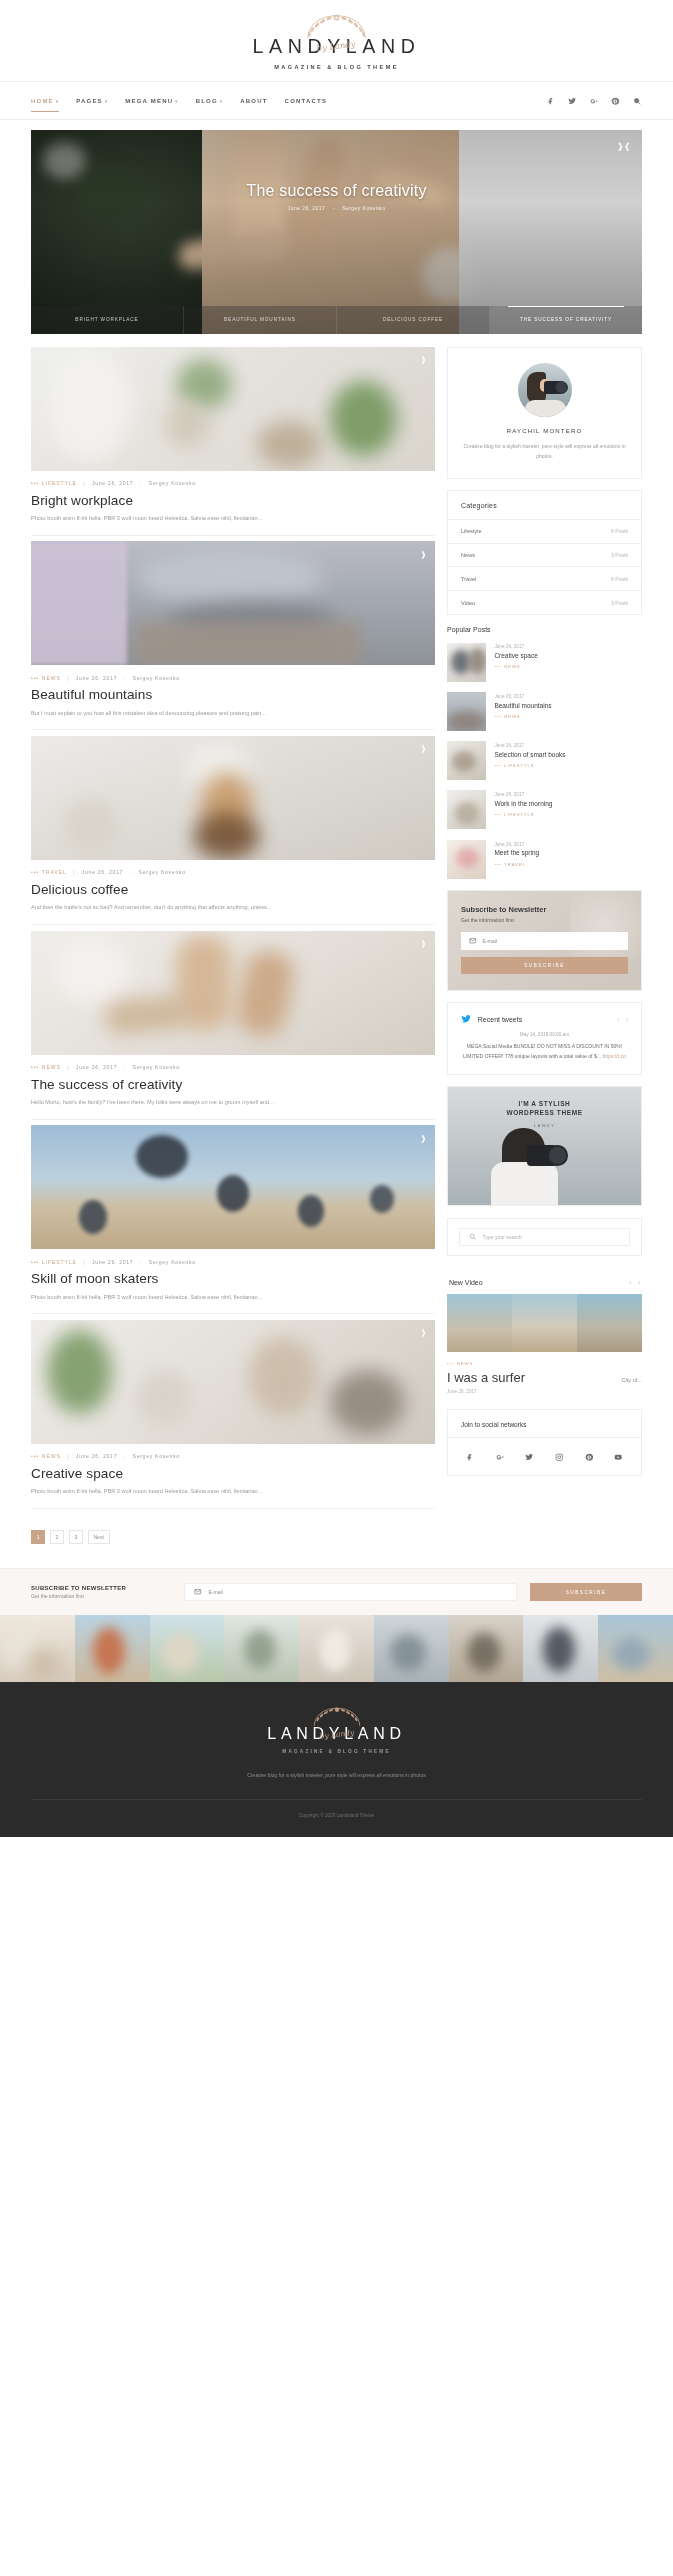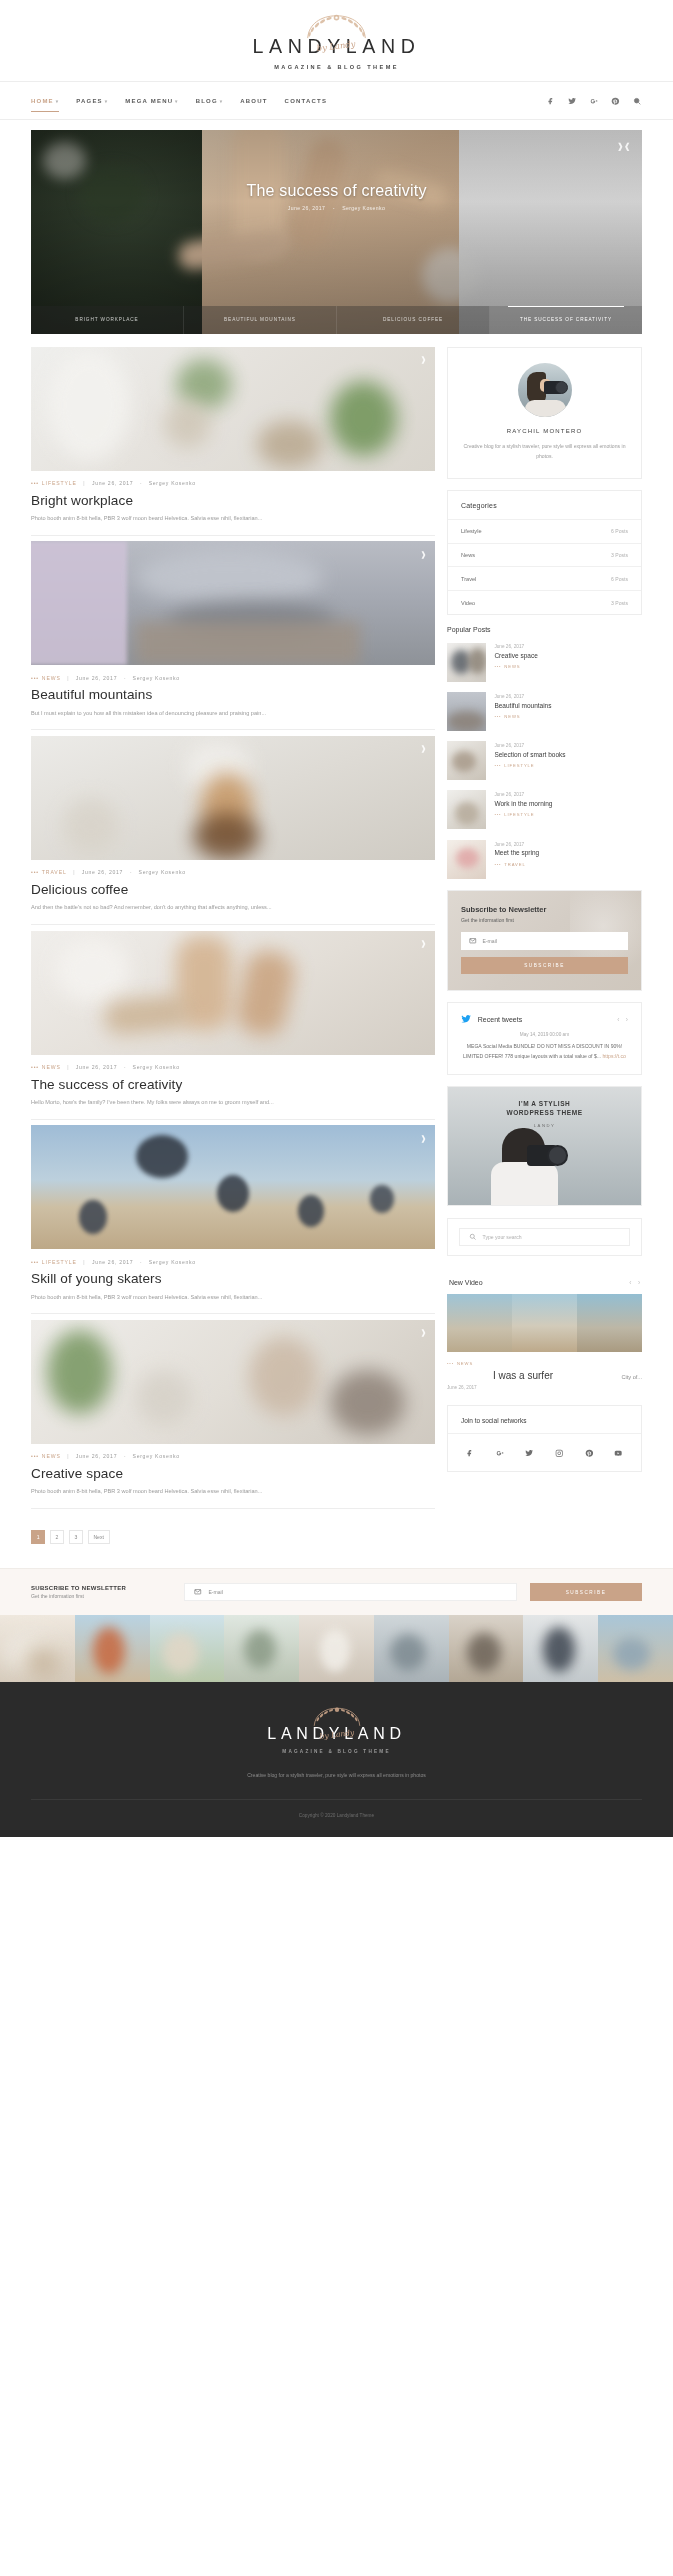--- a/index.html
+++ b/index.html
@@ -239,21 +239,21 @@
   .search-field .ph-t { font-size: 5.1px; color:#b0b0b0; }
 
   .nv-head { display:flex; align-items:center; padding: 11.2px 1.9px 8.4px; }
   .nv-title { font-size: 7px; color:#3a3a3a; flex:1; }
   .nv-arrows { display:flex; gap: 6.5px; color:#c2c2c2; font-size: 6.5px; }
   .nv-strip { display:flex; height: 58px; overflow:hidden; }
   .nv-strip > div { flex:1; position:relative; }
   .nv-meta { padding: 8.4px 0 3.7px; }
   .nv-cat { font-size: 4.2px; color:#c9a388; letter-spacing: 0.9px; text-transform:uppercase; margin-bottom: 4.7px; }
   .nv-row { display:flex; justify-content:space-between; align-items:baseline; }
-  .nv-name { font-size: 10px; color:#3a3a3a;margin-left:46px; }
+  .nv-name { font-size: 13px; color:#3a3a3a; }
   .nv-city { font-size: 5.6px; color:#8a8a8a; }
   .nv-date { font-size: 4.7px; color:#b0b0b0; margin-top: 3.7px; }
 
   .soc-w { border:0.9px solid #ededed; margin-bottom: 11.2px; }
   .soc-t { font-size: 6.5px; color:#3a3a3a; padding: 11.2px 13px 9.4px; }
   .soc-row {
     display:flex; justify-content:space-around; align-items:center;
     border-top: 0.9px solid #f0f0f0; padding: 9.4px 7.5px 10.3px;
   }
   .soc-row .ico { cursor:pointer; }
@@ -499,21 +499,21 @@
           <div class="ph-blob" style="left:46%;top:40%;width:32px;height:37px;background:#343b45;filter:blur(1.9px)"></div>
           <div class="ph-blob" style="left:12%;top:60%;width:28px;height:34px;background:#3c4450;filter:blur(1.9px)"></div>
           <div class="ph-blob" style="left:66%;top:56%;width:26px;height:32px;background:#3a424d;filter:blur(1.9px)"></div>
           <div class="ph-blob" style="left:84%;top:48%;width:24px;height:28px;background:#444c57;filter:blur(1.9px)"></div>
           <span class="share">❱</span>
         </div>
         <div class="post-body">
           <div class="post-meta">
             <span class="dots">•••</span><span class="cat">LIFESTYLE</span><span class="sep">|</span><span>June 26, 2017</span><span class="sep">-</span><span>Sergey Kosenko</span>
           </div>
-          <div class="post-title">Skill of young skaters</div>
+          <div class="post-title">Skill of moon skaters</div>
           <div class="post-excerpt">Photo booth anim 8-bit hella, PBR 3 wolf moon beard Helvetica. Salvia esse nihil, flexitarian...</div>
         </div>
       </div>
 
       <div class="post">
         <div class="post-thumb">
           <div class="ph" style="background:linear-gradient(140deg,#efedea 0%,#e2ded7 50%,#cfc9c0 100%)"></div>
           <div class="ph-blob" style="left:4%;top:8%;width:65px;height:84px;background:#7c9a66;opacity:.9"></div>
           <div class="ph-blob" style="left:26%;top:40%;width:56px;height:56px;background:#d6d1c8"></div>
           <div class="ph-blob" style="left:54%;top:14%;width:69px;height:79px;background:#cbb9a6"></div>

